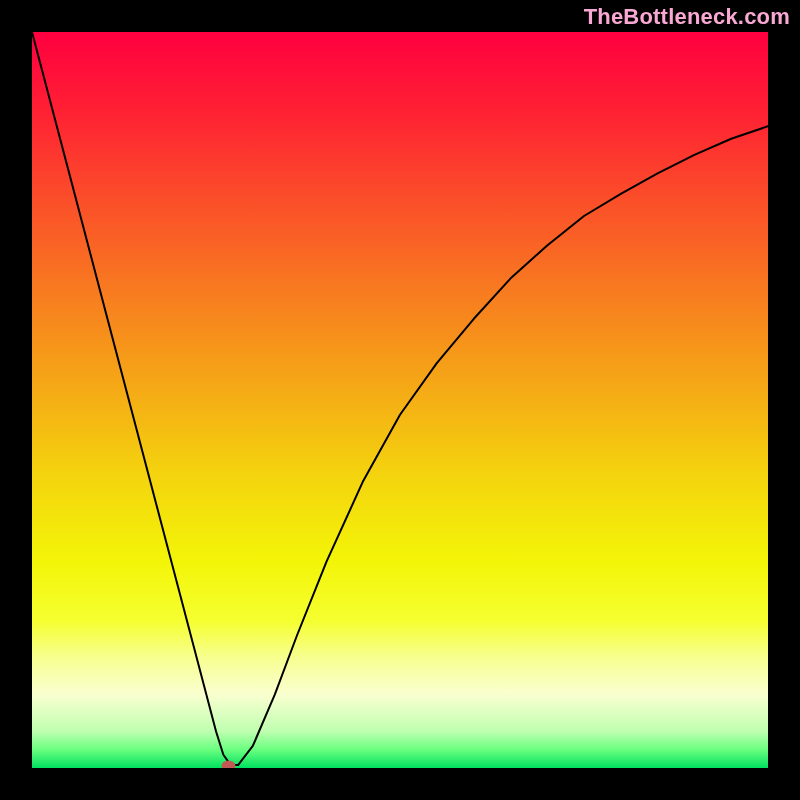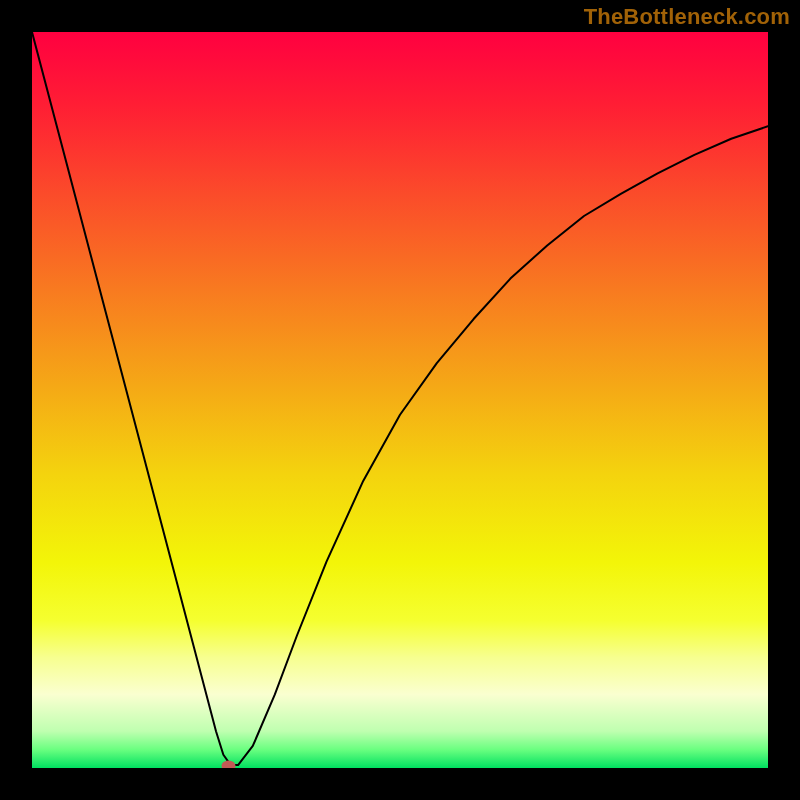--- a/index.html
+++ b/index.html
@@ -14,21 +14,21 @@
   .frame {
     position: relative;
     width: 800px;
     height: 800px;
     background: #000;
   }
   .watermark {
     position: absolute;
     top: 4px;
     right: 10px;
-    color: #a16207;
+    color: #f9a8d4;
     font-size: 22px;
     font-weight: 600;
     letter-spacing: 0.2px;
     user-select: none;
   }
   .plot-wrap {
     position: absolute;
     left: 32px;
     top: 32px;
     width: 736px;

